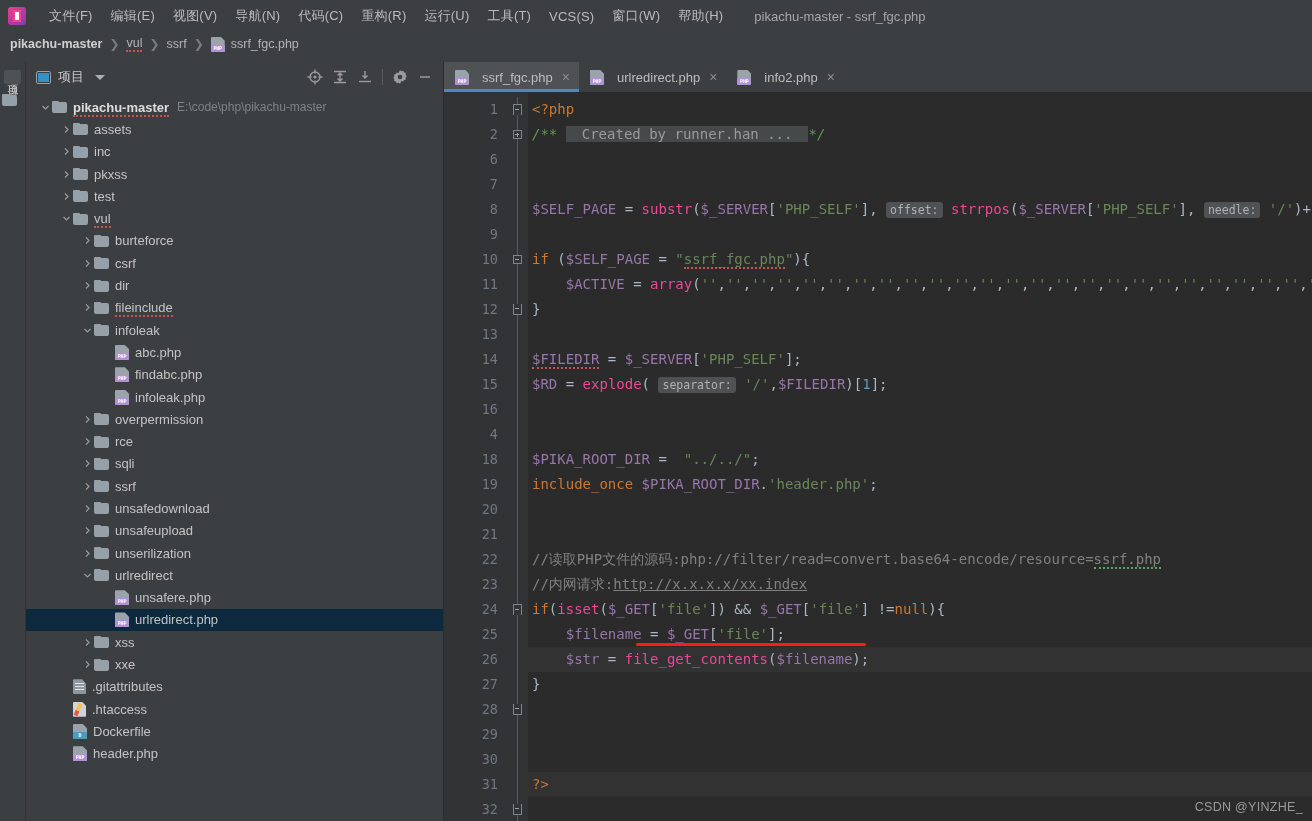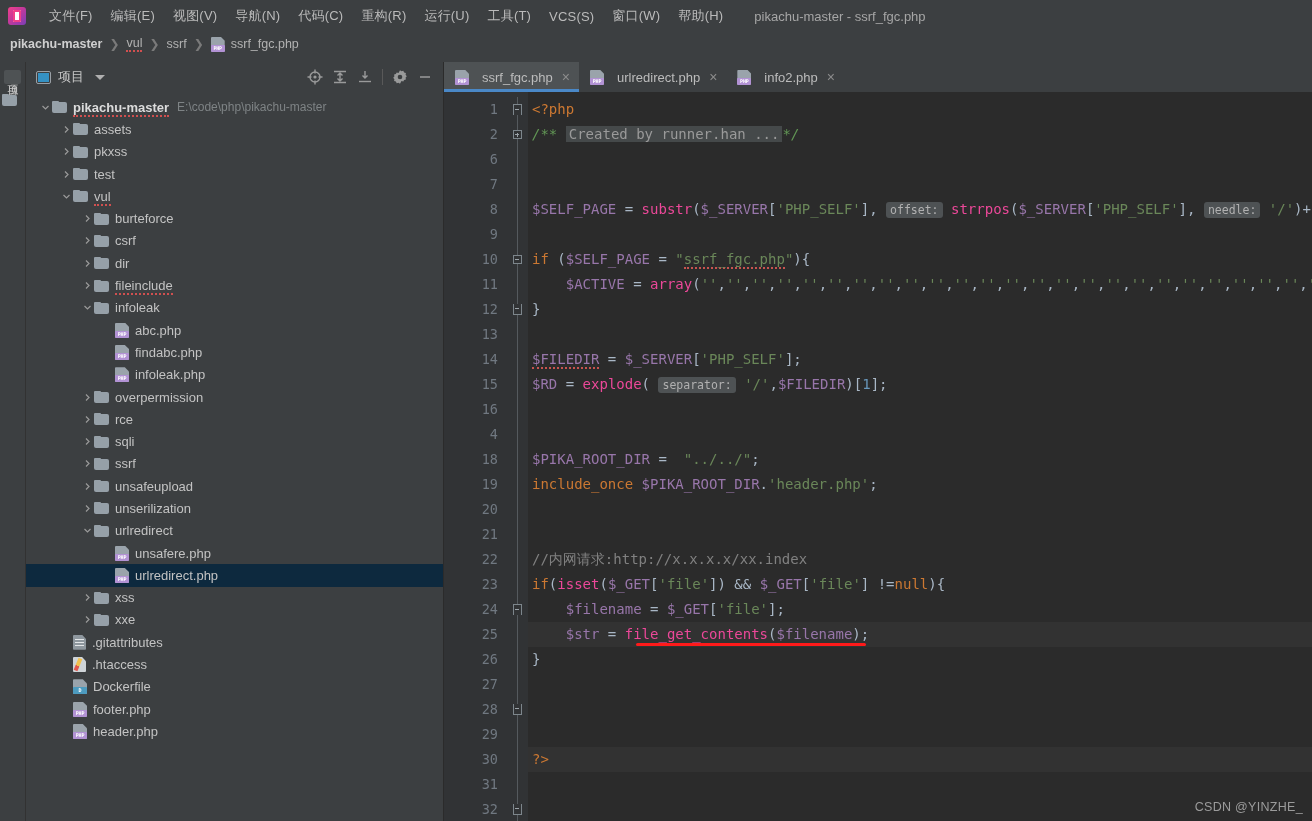--- a/index.html
+++ b/index.html
@@ -208,24 +208,24 @@
   .t-fn   { color: #ec4899; }
   .t-str  { color: #6a8759; }
   .t-cmt  { color: #629755; font-style: italic; }
   .t-cmt2 { color: #808080; }
   .t-num  { color: #6897bb; }
   .t-txt  { color: #a9b7c6; }
   .hint {
     background: #4e5254; color: #b0b0b0; font-size: 11.5px;
     padding: 1px 4px; border-radius: 3px; font-family: "DejaVu Sans Mono", monospace;
   }
-  .docbox { background: #45494a; color: #9a9a9a; padding: 0 3px; }
+  .docbox { background: #45494a; color: #9a9a9a; padding: 0 16px; }
   .squig { border-bottom: 2px dotted #59a869; }
   .squig-r { border-bottom: 2px dotted #c75450; }
-  .ulink { }
+  .ulink { text-decoration: underline; }
   .redline {
     position: absolute; height: 3px; background: #ff1a1a; border-radius: 2px;
   }
   .watermark {
     position: absolute; right: 9px; bottom: 7px; color: #9b9b9b;
     font-size: 12.5px; letter-spacing: .3px;
   }
 </style>
 </head>
 <body>
@@ -333,20 +333,30 @@
           <span class="node-label">assets</span>
         </div>
         <div class="node">
           <span style="display:inline-block;width:33px;flex:0 0 33px"></span>
           <span class="arrow">
             <svg width="9" height="9" viewBox="0 0 9 9">
               <path d="M3 1.5L6 4.5L3 7.5" fill="none" stroke="#9a9a9a" stroke-width="1.2"></path>
             </svg>
           </span>
           <span class="folder-ico"></span>
+          <span class="node-label">inc</span>
+        </div>
+        <div class="node">
+          <span style="display:inline-block;width:33px;flex:0 0 33px"></span>
+          <span class="arrow">
+            <svg width="9" height="9" viewBox="0 0 9 9">
+              <path d="M3 1.5L6 4.5L3 7.5" fill="none" stroke="#9a9a9a" stroke-width="1.2"></path>
+            </svg>
+          </span>
+          <span class="folder-ico"></span>
           <span class="node-label">pkxss</span>
         </div>
         <div class="node">
           <span style="display:inline-block;width:33px;flex:0 0 33px"></span>
           <span class="arrow">
             <svg width="9" height="9" viewBox="0 0 9 9">
               <path d="M3 1.5L6 4.5L3 7.5" fill="none" stroke="#9a9a9a" stroke-width="1.2"></path>
             </svg>
           </span>
           <span class="folder-ico"></span>
@@ -471,20 +481,30 @@
         </div>
         <div class="node">
           <span style="display:inline-block;width:54px;flex:0 0 54px"></span>
           <span class="arrow">
             <svg width="9" height="9" viewBox="0 0 9 9">
               <path d="M3 1.5L6 4.5L3 7.5" fill="none" stroke="#9a9a9a" stroke-width="1.2"></path>
             </svg>
           </span>
           <span class="folder-ico"></span>
           <span class="node-label">ssrf</span>
+        </div>
+        <div class="node">
+          <span style="display:inline-block;width:54px;flex:0 0 54px"></span>
+          <span class="arrow">
+            <svg width="9" height="9" viewBox="0 0 9 9">
+              <path d="M3 1.5L6 4.5L3 7.5" fill="none" stroke="#9a9a9a" stroke-width="1.2"></path>
+            </svg>
+          </span>
+          <span class="folder-ico"></span>
+          <span class="node-label">unsafedownload</span>
         </div>
         <div class="node">
           <span style="display:inline-block;width:54px;flex:0 0 54px"></span>
           <span class="arrow">
             <svg width="9" height="9" viewBox="0 0 9 9">
               <path d="M3 1.5L6 4.5L3 7.5" fill="none" stroke="#9a9a9a" stroke-width="1.2"></path>
             </svg>
           </span>
           <span class="folder-ico"></span>
           <span class="node-label">unsafeupload</span>
@@ -566,29 +586,20 @@
           <span class="node-label">.htaccess</span>
         </div>
         <div class="node">
           <span style="display:inline-block;width:33px;flex:0 0 33px"></span>
           <span class="arrow"></span>
           <span class="php-ico d">
             <span class="sheet"></span>
             <span class="badge">D</span>
           </span>
           <span class="node-label">Dockerfile</span>
-        </div>
-        <div class="node">
-          <span style="display:inline-block;width:33px;flex:0 0 33px"></span>
-          <span class="arrow"></span>
-          <span class="php-ico">
-            <span class="sheet"></span>
-            <span class="badge">PHP</span>
-          </span>
-          <span class="node-label">footer.php</span>
         </div>
         <div class="node">
           <span style="display:inline-block;width:33px;flex:0 0 33px"></span>
           <span class="arrow"></span>
           <span class="php-ico">
             <span class="sheet"></span>
             <span class="badge">PHP</span>
           </span>
           <span class="node-label">header.php</span>
         </div>
@@ -713,20 +724,21 @@
           <div class="cline"><span class="t-txt">}</span></div>
           <div class="cline">&nbsp;</div>
           <div class="cline"><span class="t-var"><span class="squig-r">$FILEDIR</span></span><span class="t-txt"> = </span><span class="t-var">$_SERVER</span><span class="t-txt">[</span><span class="t-str">'PHP_SELF'</span><span class="t-txt">];</span></div>
           <div class="cline"><span class="t-var">$RD</span><span class="t-txt"> = </span><span class="t-fn">explode</span><span class="t-txt">( </span><span class="hint">separator:</span> <span class="t-str">'/'</span><span class="t-txt">,</span><span class="t-var">$FILEDIR</span><span class="t-txt">)[</span><span class="t-num">1</span><span class="t-txt">];</span></div>
           <div class="cline">&nbsp;</div>
           <div class="cline">&nbsp;</div>
           <div class="cline"><span class="t-var">$PIKA_ROOT_DIR</span><span class="t-txt"> =  </span><span class="t-str">"../../"</span><span class="t-txt">;</span></div>
           <div class="cline"><span class="t-kw">include_once</span> <span class="t-var">$PIKA_ROOT_DIR</span><span class="t-txt">.</span><span class="t-str">'header.php'</span><span class="t-txt">;</span></div>
           <div class="cline">&nbsp;</div>
           <div class="cline">&nbsp;</div>
+          <div class="cline"><span class="t-cmt2">//读取PHP文件的源码:php://filter/read=convert.base64-encode/resource=<span class="squig">ssrf.php</span></span></div>
           <div class="cline"><span class="t-cmt2">//内网请求:<span class="ulink">http://x.x.x.x/xx.index</span></span></div>
           <div class="cline"><span class="t-kw">if</span><span class="t-txt">(</span><span class="t-fn">isset</span><span class="t-txt">(</span><span class="t-var">$_GET</span><span class="t-txt">[</span><span class="t-str">'file'</span><span class="t-txt">]) &amp;&amp; </span><span class="t-var">$_GET</span><span class="t-txt">[</span><span class="t-str">'file'</span><span class="t-txt">] !=</span><span class="t-kw">null</span><span class="t-txt">){</span></div>
           <div class="cline">    <span class="t-var">$filename</span><span class="t-txt"> = </span><span class="t-var">$_GET</span><span class="t-txt">[</span><span class="t-str">'file'</span><span class="t-txt">];</span></div>
           <div class="cline hl">    <span class="t-var">$str</span><span class="t-txt"> = </span><span class="t-fn">file_get_contents</span><span class="t-txt">(</span><span class="t-var">$filename</span><span class="t-txt">);</span></div>
           <div class="cline"><span class="t-txt">}</span></div>
           <div class="cline">&nbsp;</div>
           <div class="cline">&nbsp;</div>
           <div class="cline">&nbsp;</div>
           <div class="cline hl"><span class="t-kw">?&gt;</span></div>
           <div class="redline" style="left: 108px; width: 230px; top: 551px;"></div>

